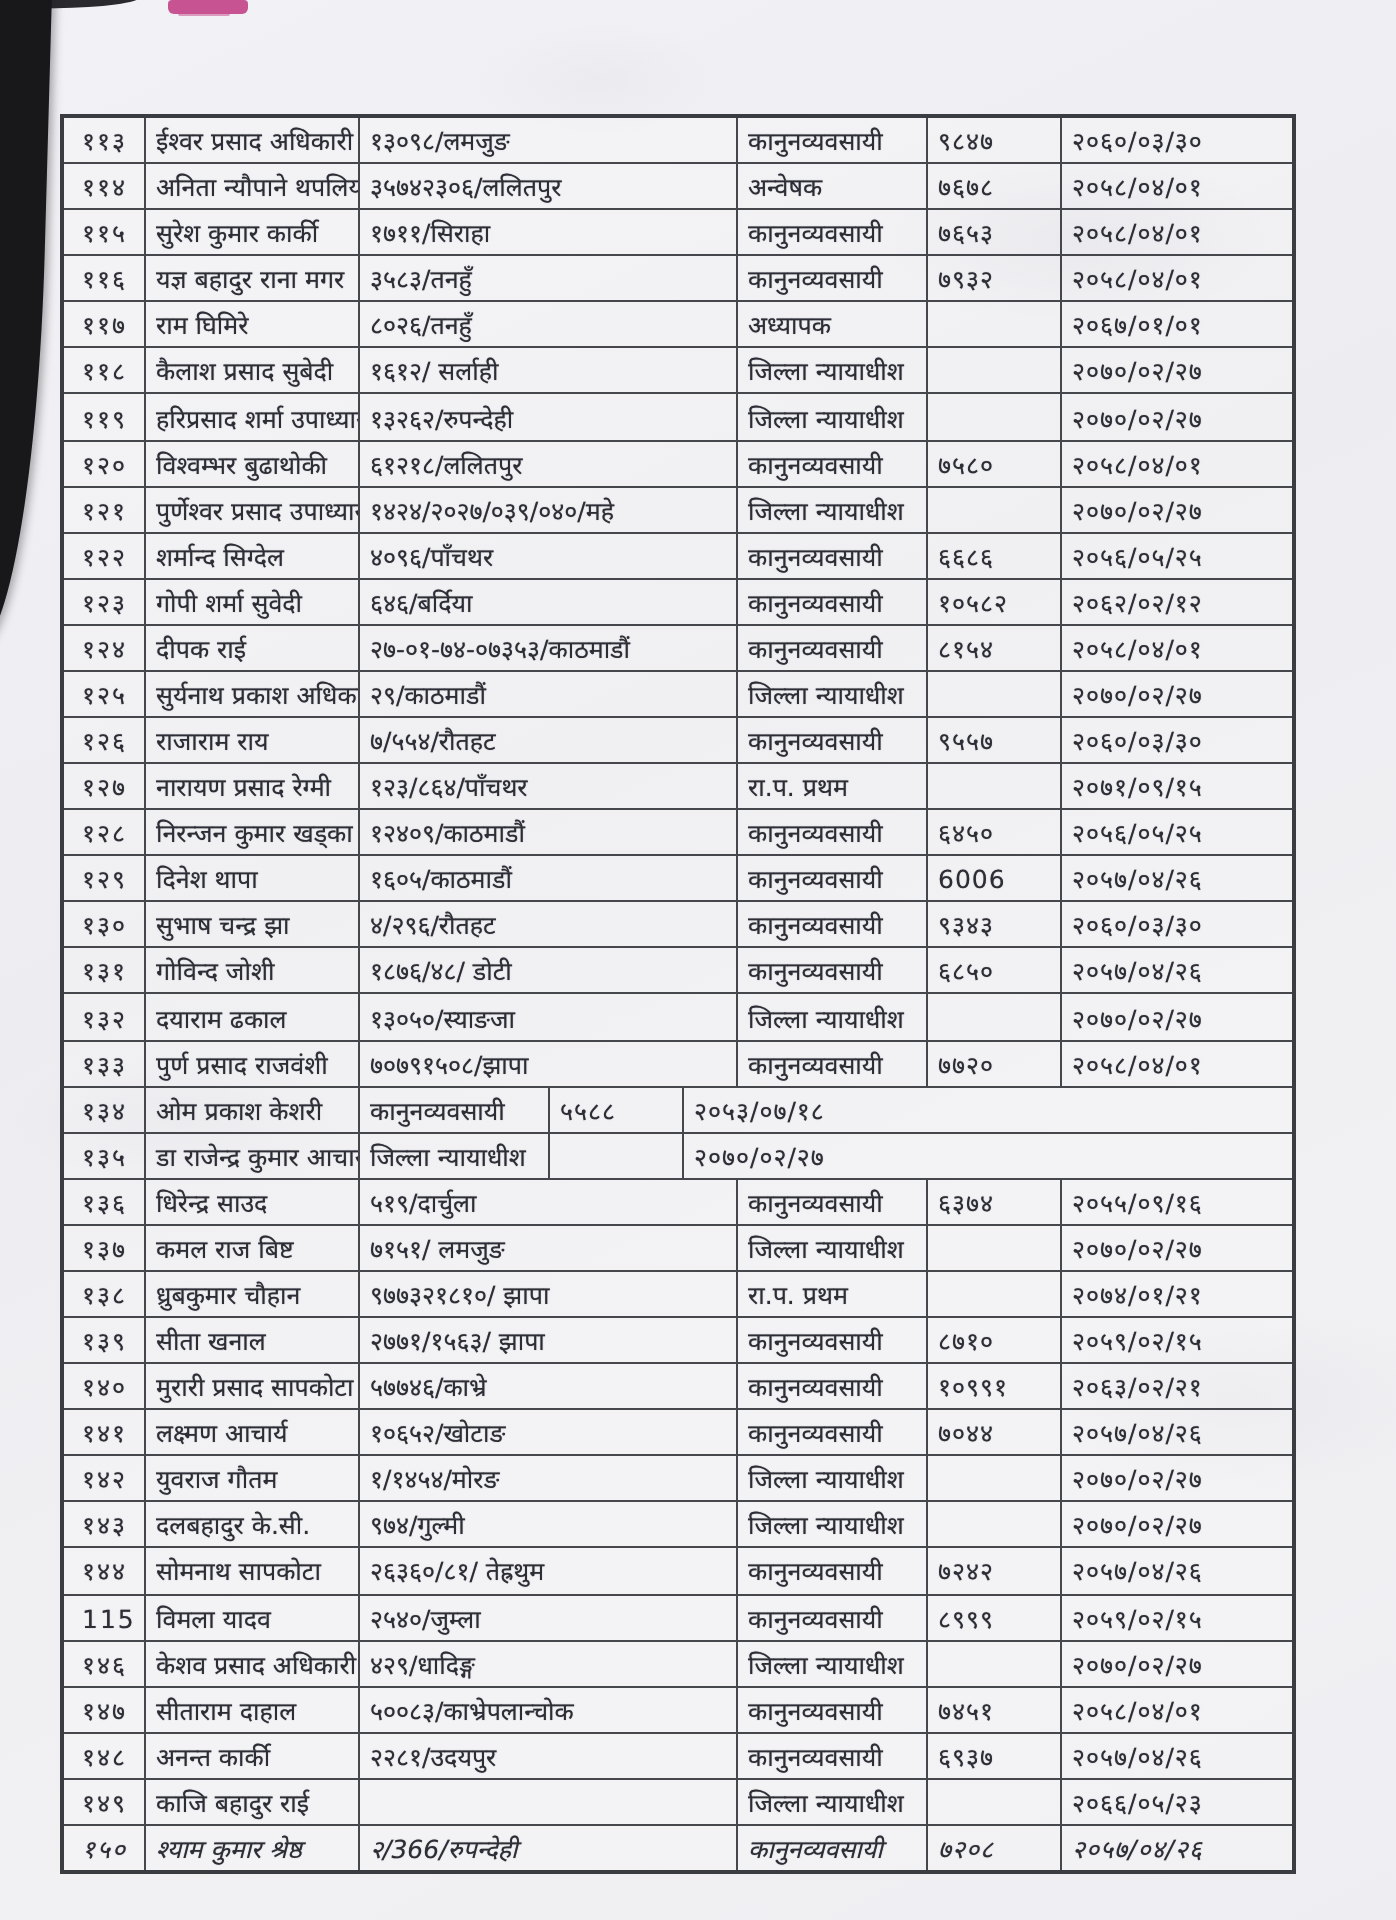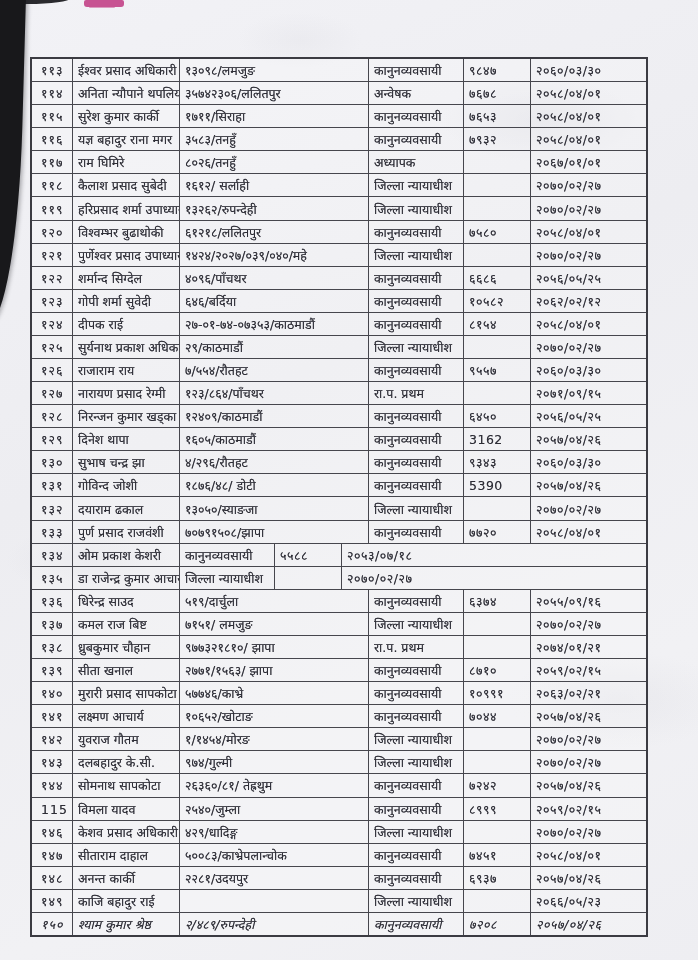--- a/index.html
+++ b/index.html
@@ -228,37 +228,37 @@
         <div class="t-cell c2">१२४०९/काठमाडौं</div>
         <div class="t-cell c3">कानुनव्यवसायी</div>
         <div class="t-cell c4">६४५०</div>
         <div class="t-cell c5">२०५६/०५/२५</div>
       </div>
       <div class="t-row">
         <div class="t-cell c0">१२९</div>
         <div class="t-cell c1">दिनेश थापा</div>
         <div class="t-cell c2">१६०५/काठमाडौं</div>
         <div class="t-cell c3">कानुनव्यवसायी</div>
-        <div class="t-cell c4">3162</div>
+        <div class="t-cell c4">6006</div>
         <div class="t-cell c5">२०५७/०४/२६</div>
       </div>
       <div class="t-row">
         <div class="t-cell c0">१३०</div>
         <div class="t-cell c1">सुभाष चन्द्र झा</div>
         <div class="t-cell c2">४/२९६/रौतहट</div>
         <div class="t-cell c3">कानुनव्यवसायी</div>
         <div class="t-cell c4">९३४३</div>
         <div class="t-cell c5">२०६०/०३/३०</div>
       </div>
       <div class="t-row">
         <div class="t-cell c0">१३१</div>
         <div class="t-cell c1">गोविन्द जोशी</div>
         <div class="t-cell c2">१८७६/४८/ डोटी</div>
         <div class="t-cell c3">कानुनव्यवसायी</div>
-        <div class="t-cell c4">5390</div>
+        <div class="t-cell c4">६८५०</div>
         <div class="t-cell c5">२०५७/०४/२६</div>
       </div>
       <div class="t-row">
         <div class="t-cell c0">१३२</div>
         <div class="t-cell c1">दयाराम ढकाल</div>
         <div class="t-cell c2">१३०५०/स्याङजा</div>
         <div class="t-cell c3">जिल्ला न्यायाधीश</div>
         <div class="t-cell c4"></div>
         <div class="t-cell c5">२०७०/०२/२७</div>
       </div>
@@ -392,19 +392,19 @@
         <div class="t-cell c0">१४९</div>
         <div class="t-cell c1">काजि बहादुर राई</div>
         <div class="t-cell c2"></div>
         <div class="t-cell c3">जिल्ला न्यायाधीश</div>
         <div class="t-cell c4"></div>
         <div class="t-cell c5">२०६६/०५/२३</div>
       </div>
       <div class="t-row">
         <div class="t-cell c0">१५०</div>
         <div class="t-cell c1">श्याम कुमार श्रेष्ठ</div>
-        <div class="t-cell c2">२/४८९/रुपन्देही</div>
+        <div class="t-cell c2">२/366/रुपन्देही</div>
         <div class="t-cell c3">कानुनव्यवसायी</div>
         <div class="t-cell c4">७२०८</div>
         <div class="t-cell c5">२०५७/०४/२६</div>
       </div>
     </div>
 </div>
 
 </body></html>

